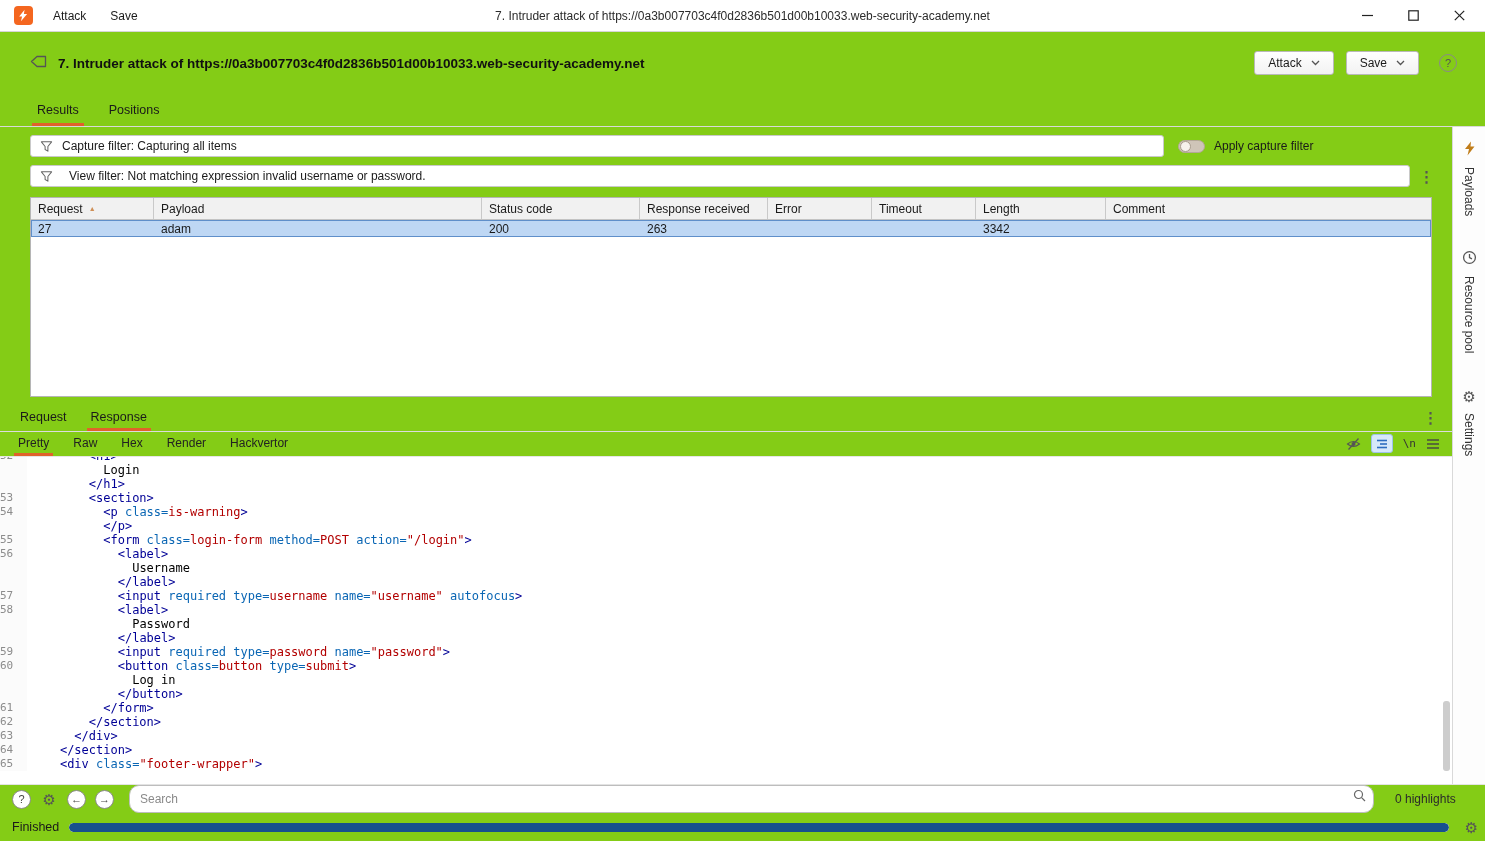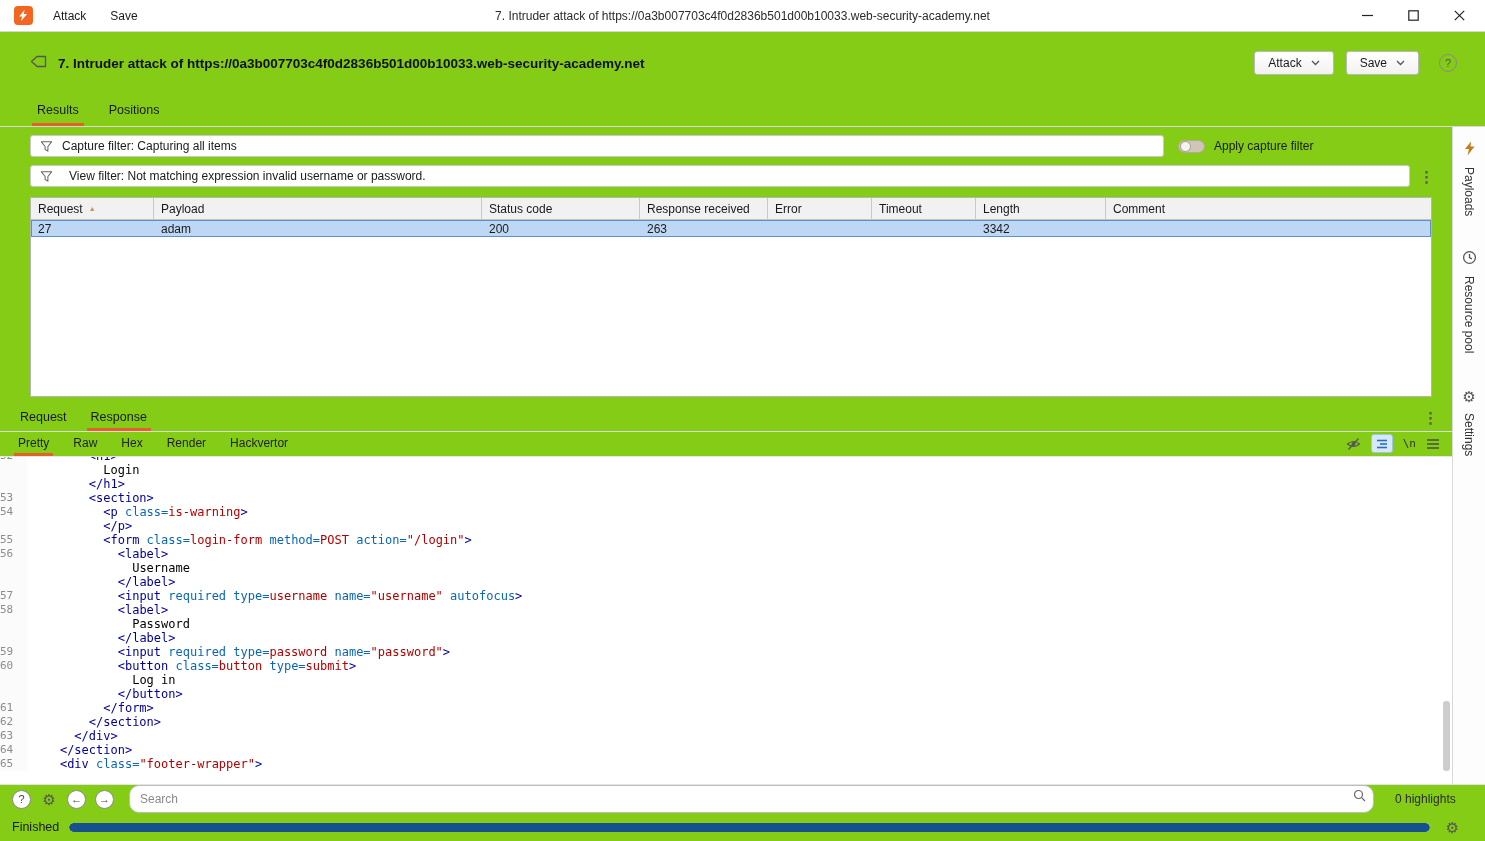--- a/index.html
+++ b/index.html
@@ -89,21 +89,21 @@
   .search-row{flex:0 0 28px;display:flex;align-items:center;gap:9px;padding:0 14px 0 12px;border-top:1px solid #e3e3e3;}
   .circle-btn{width:19px;height:19px;border:1px solid #8a8a8a;border-radius:50%;display:flex;align-items:center;justify-content:center;font-size:11px;color:#444;cursor:pointer;flex:0 0 19px;background:#fff;}
   .gear-btn{display:flex;align-items:center;justify-content:center;width:18px;cursor:pointer;}
   .search-input-wrap{position:relative;width:1245px;height:28px;margin-left:6px;flex:0 0 1245px;}
   .search-input{width:100%;height:100%;border:1px solid #bdbdbd;border-radius:10px;padding:0 28px 0 10px;font-size:12px;font-family:"Liberation Sans",sans-serif;color:#333;outline:none;background:#fff;}
   .search-input::placeholder{color:#8a8a8a;}
   .search-mag{position:absolute;right:8px;top:3px;cursor:pointer;}
   .highlights{font-size:12px;color:#2b2b2b;margin-left:12px;white-space:nowrap;}
 
   
-  .status-row{flex:0 0 28px;display:flex;align-items:center;padding:0 26px 0 12px;gap:10px;}
+  .status-row{flex:0 0 28px;display:flex;align-items:center;padding:0 7px 0 12px;gap:10px;}
   .status-label{font-size:12.5px;white-space:nowrap;}
   .progress-track{flex:1;height:9px;border-radius:5px;background:#e8e8e8;overflow:hidden;}
   .progress-fill{height:100%;background:#17508e;border-radius:5px;width:0;}
   .status-gear{margin-left:6px;display:flex;align-items:center;cursor:pointer;}
 </style>
 </head>
 <body>
 
 <div class="window">
 

